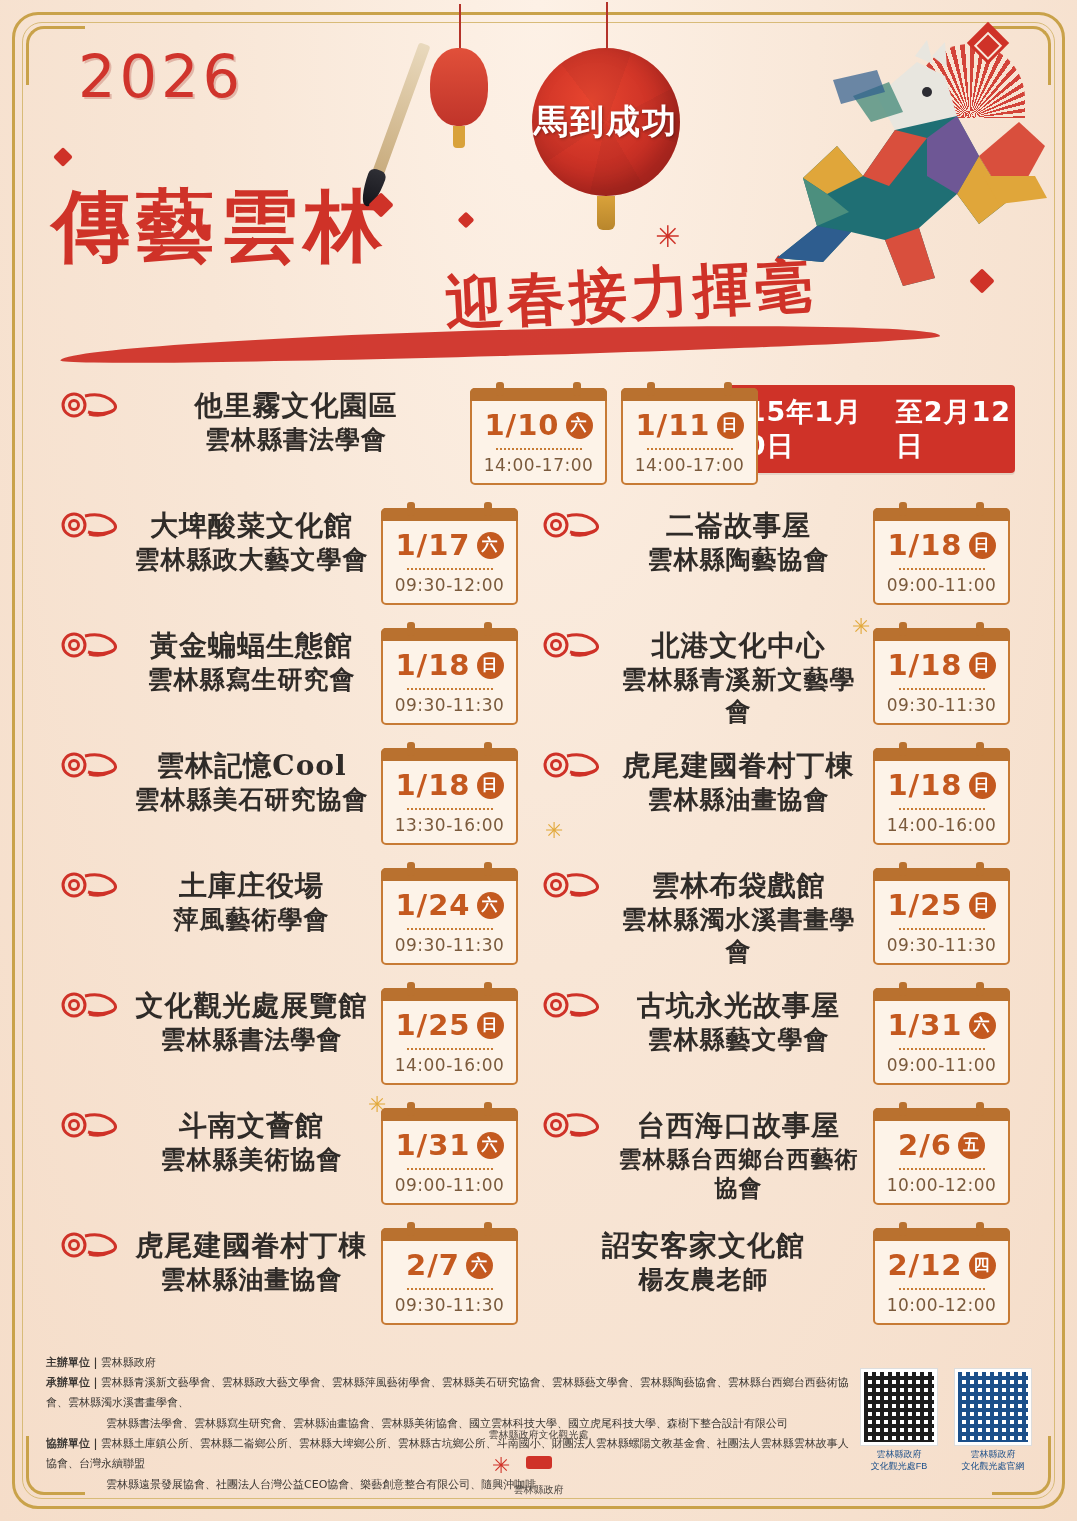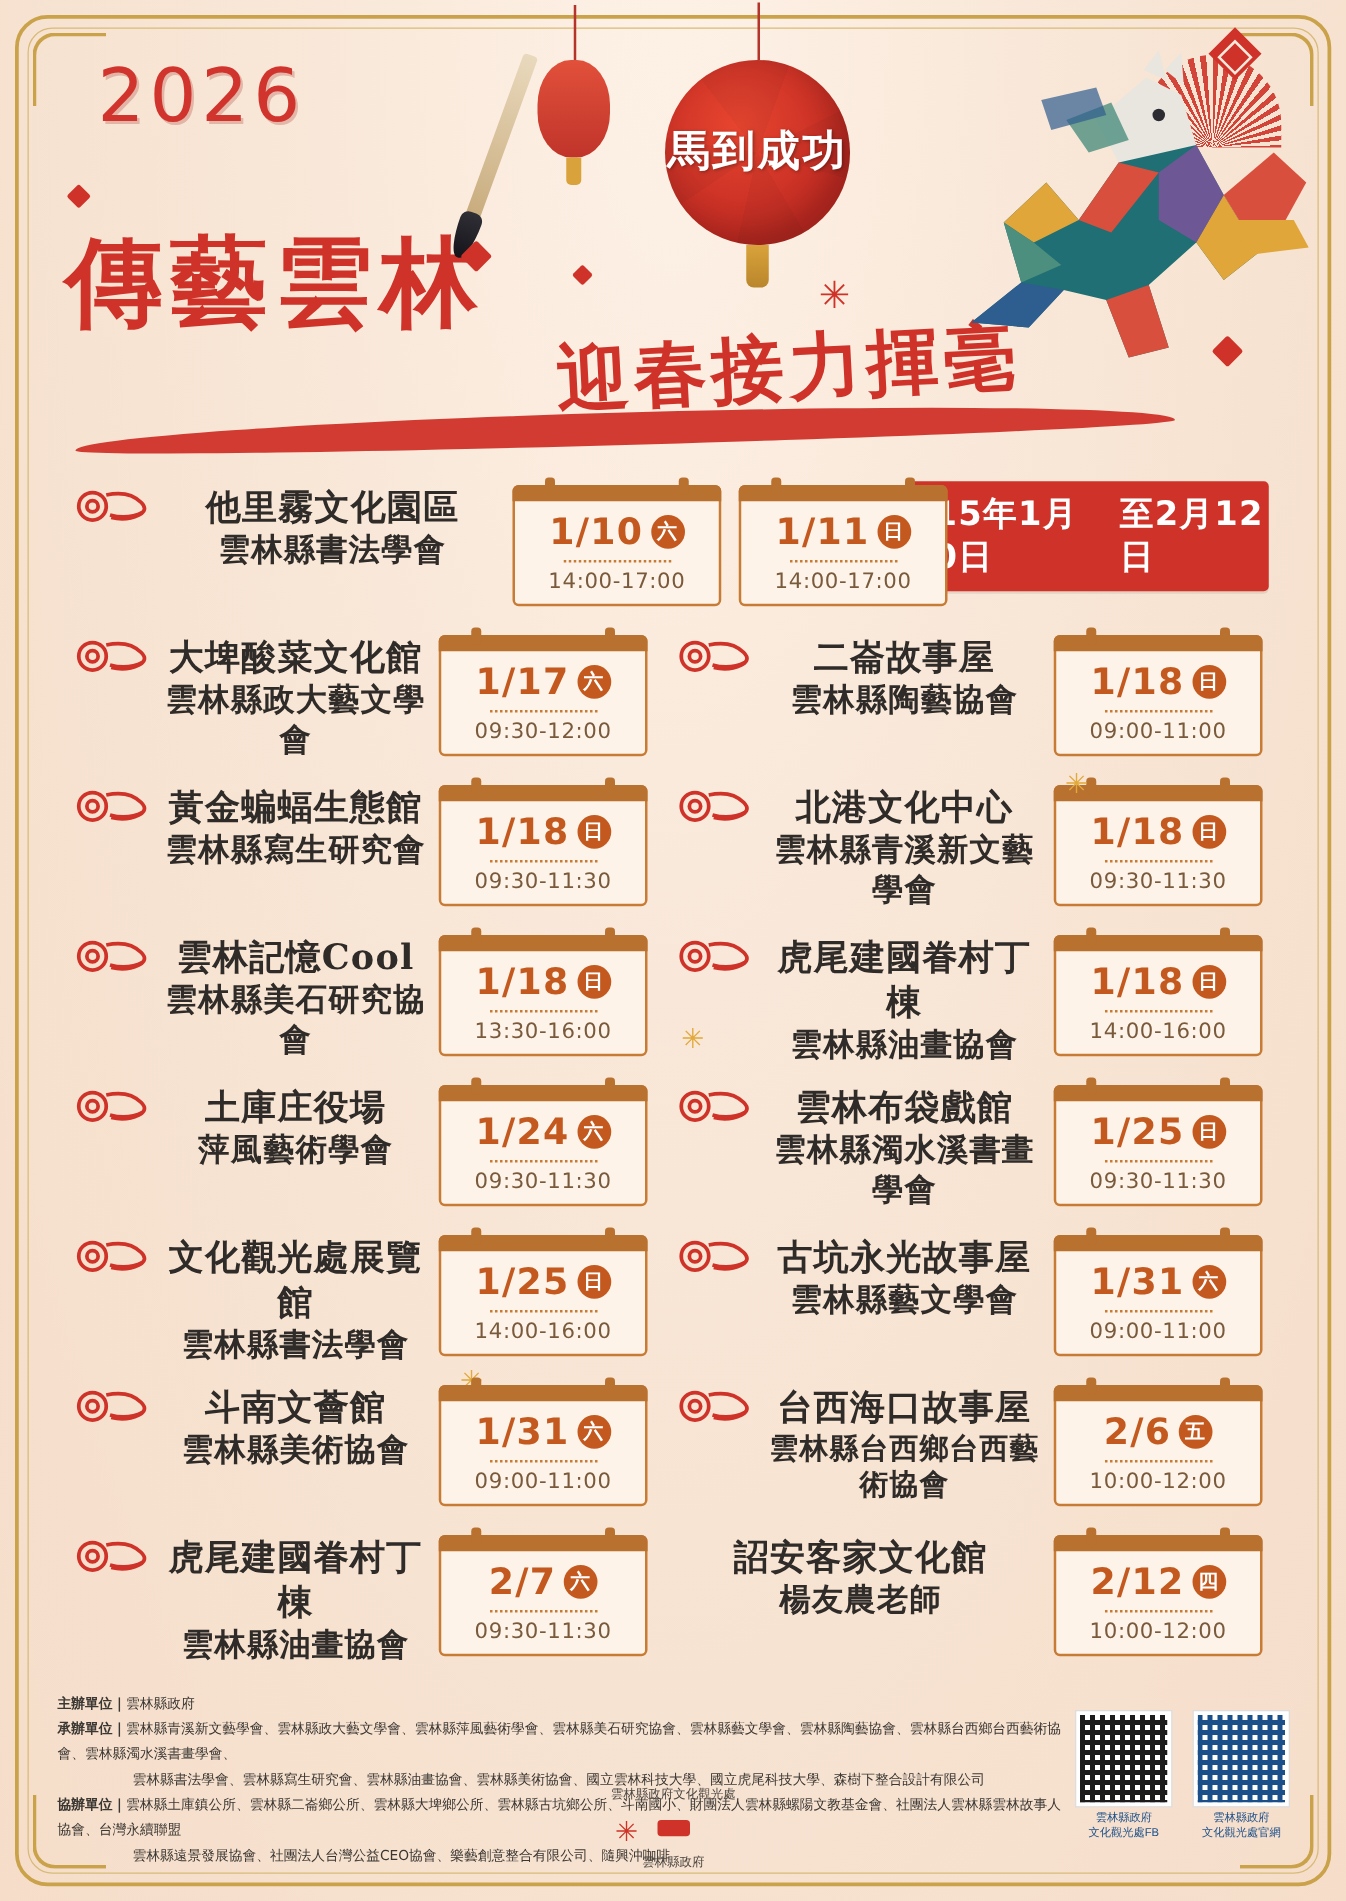--- a/index.html
+++ b/index.html
@@ -163,21 +163,21 @@
   }
   .venue .v1{
     font-size:28px;font-weight:bold;color:#2f2b28;letter-spacing:1px;line-height:1.28;
   }
   .venue .v2{
     font-size:25px;font-weight:bold;color:#2f2b28;letter-spacing:1px;line-height:1.28;
   }
   .cal{
     flex:0 0 133px;width:133px;margin-left:6px;
     border:2px solid #c77b35;border-radius:5px;background:#fdf3e8;
-    position:relative;padding:12px 15px 8px;text-align:center;
+    position:relative;padding:12px 0 8px;text-align:center;
   }
   .cal .top{
     position:absolute;left:-2px;right:-2px;top:-2px;height:13px;
     background:#b9712f;border-radius:5px 5px 0 0;
   }
   .cal .ring{
     position:absolute;top:-8px;width:8px;height:14px;background:#b9712f;border-radius:3px;
   }
   .cal .ring.r1{left:24px;}
   .cal .ring.r2{right:24px;}

